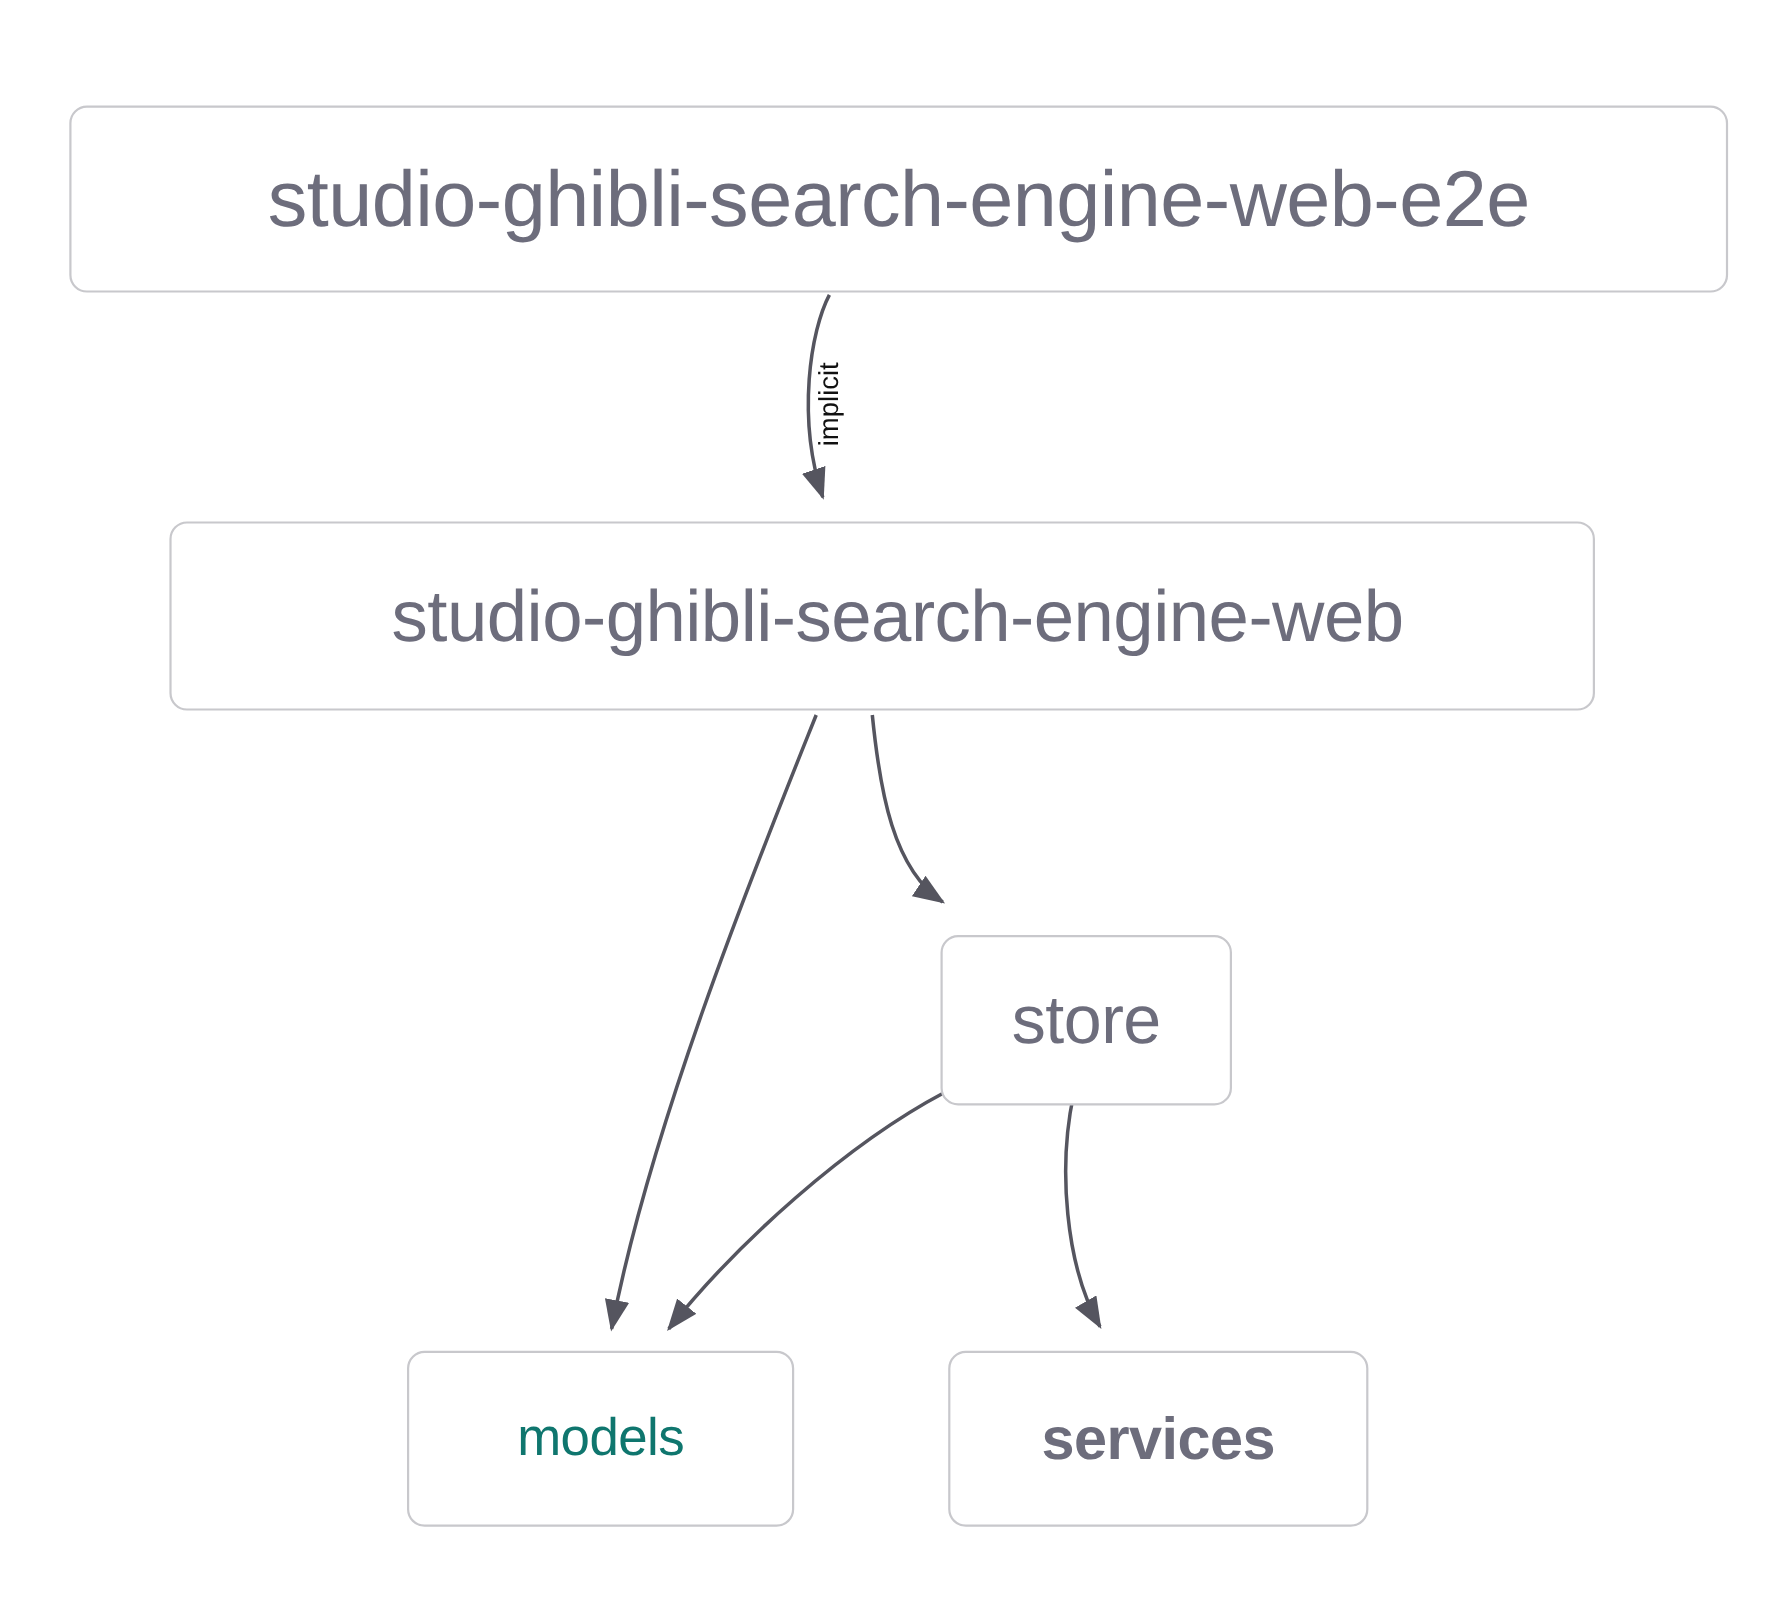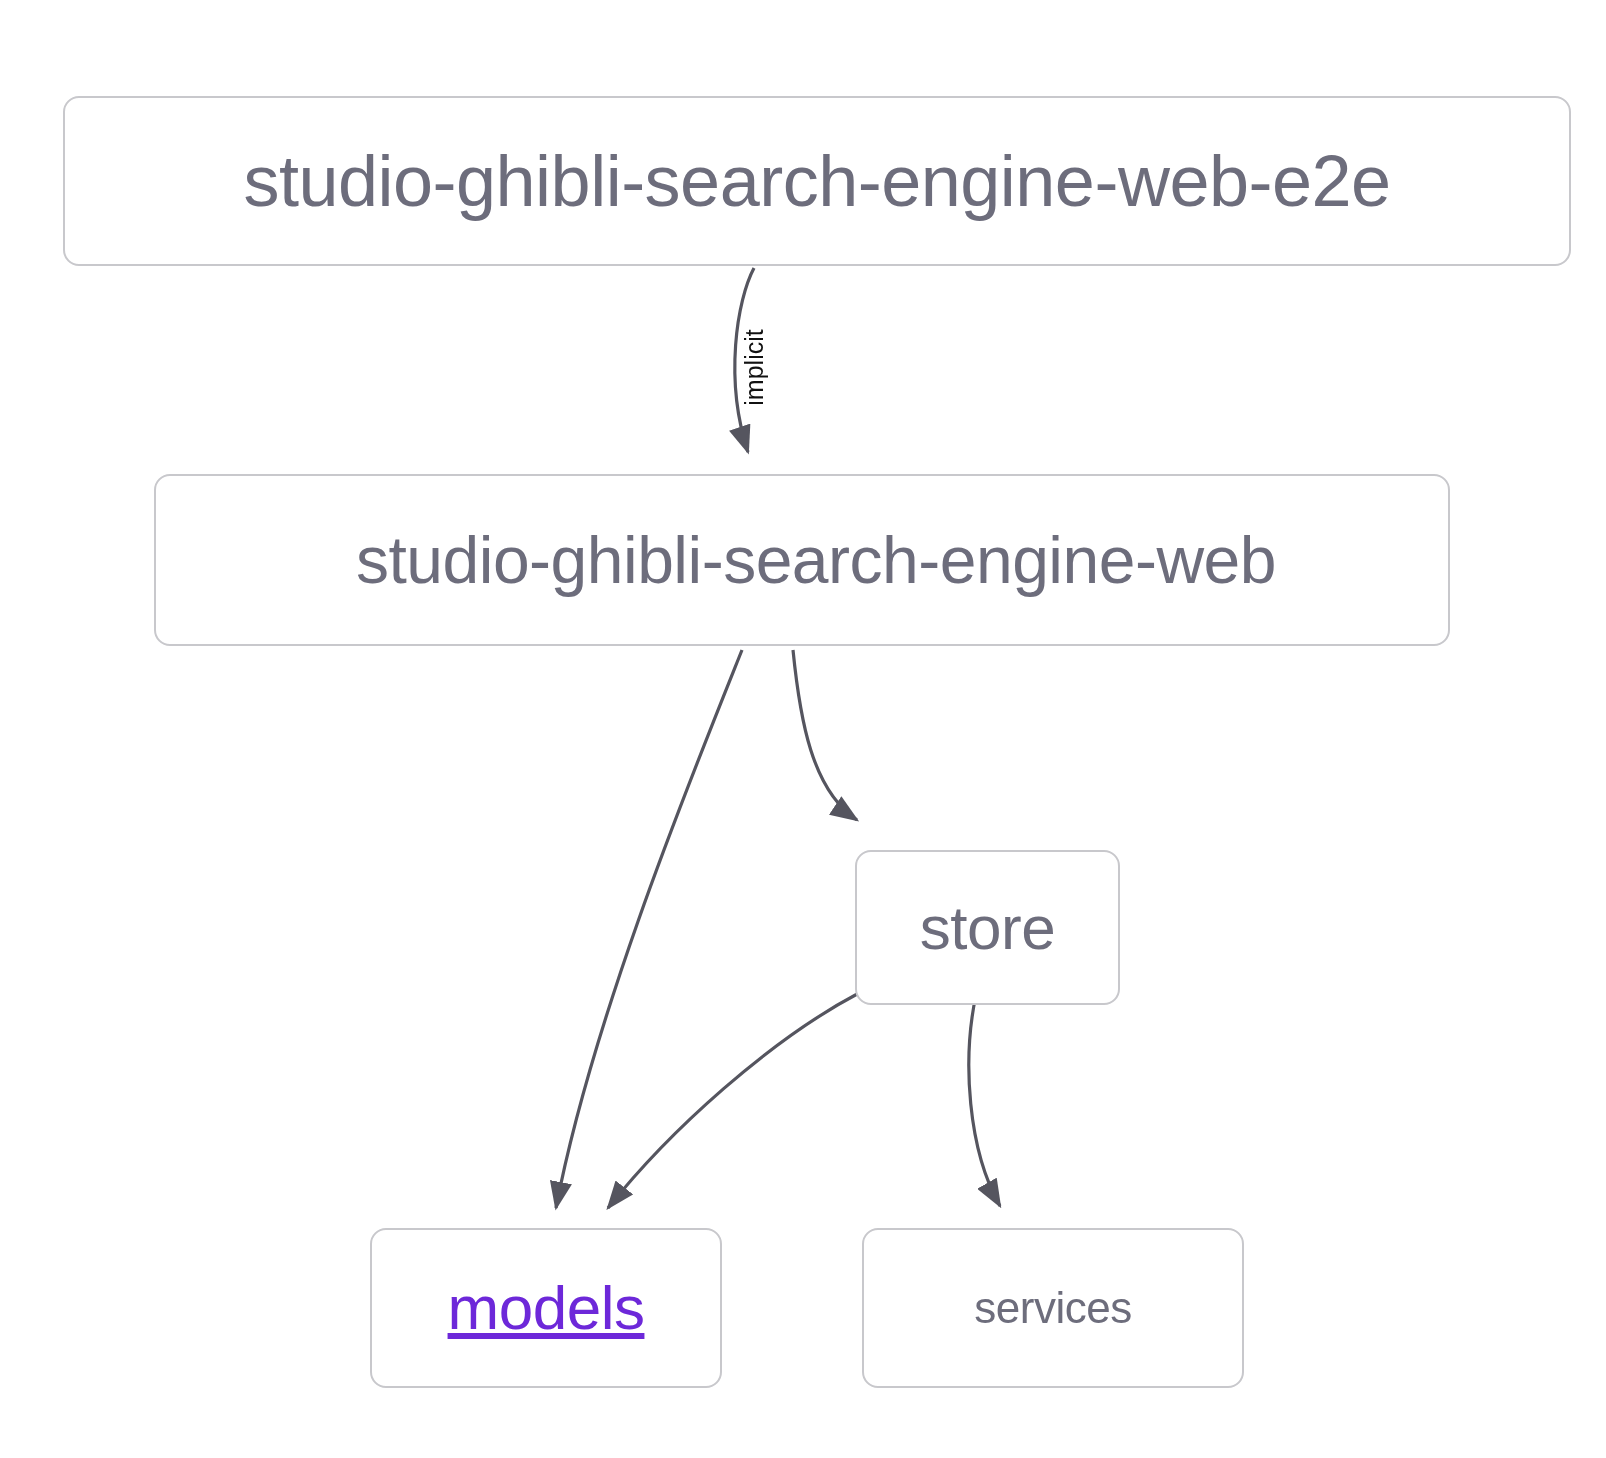--- a/index.html
+++ b/index.html
@@ -74,23 +74,23 @@
       <div class="node-box" style="left: 63px; top: 96px; width: 1508px; height: 170px; border-color: rgb(200, 200, 204);">
         <span class="node-label" style="font-size: 72px; color: rgb(109, 109, 124);">studio-ghibli-search-engine-web-e2e</span>
       </div>
       <div class="node-box" style="left: 154px; top: 474px; width: 1296px; height: 172px; border-color: rgb(200, 200, 204);">
         <span class="node-label" style="font-size: 66px; color: rgb(109, 109, 124); margin-left: 28px;">studio-ghibli-search-engine-web</span>
       </div>
       <div class="node-box" style="left: 855px; top: 838px; width: 265px; height: 155px; border-color: rgb(200, 200, 204); margin-top: 12px;">
         <span class="node-label" style="font-size: 62px; color: rgb(109, 109, 124);">store</span>
       </div>
       <div class="node-box" style="left: 370px; top: 1228px; width: 352px; height: 160px; border-color: rgb(200, 200, 204);">
-        <span class="node-label" style="font-size: 62px; color: #6d28d9; text-decoration: underline;">models</span>
+        <span class="node-label" style="font-size: 48px; color: #0f766e;">models</span>
       </div>
       <div class="node-box" style="left: 862px; top: 1228px; width: 382px; height: 160px; border-color: rgb(200, 200, 204);">
-        <span class="node-label" style="font-size: 44px; color: rgb(109, 109, 124);">services</span>
+        <span class="node-label" style="font-size: 54px; color: rgb(109, 109, 124); font-weight: bold;">services</span>
       </div>
     </div>
   <div id="edge-labels-layer">
       <div class="edge-label" style="left: 716px; top: 353px; color: rgb(17, 17, 17); transform: rotate(-90deg);">implicit</div>
     </div>
 
 </div>
 
 </body></html>

